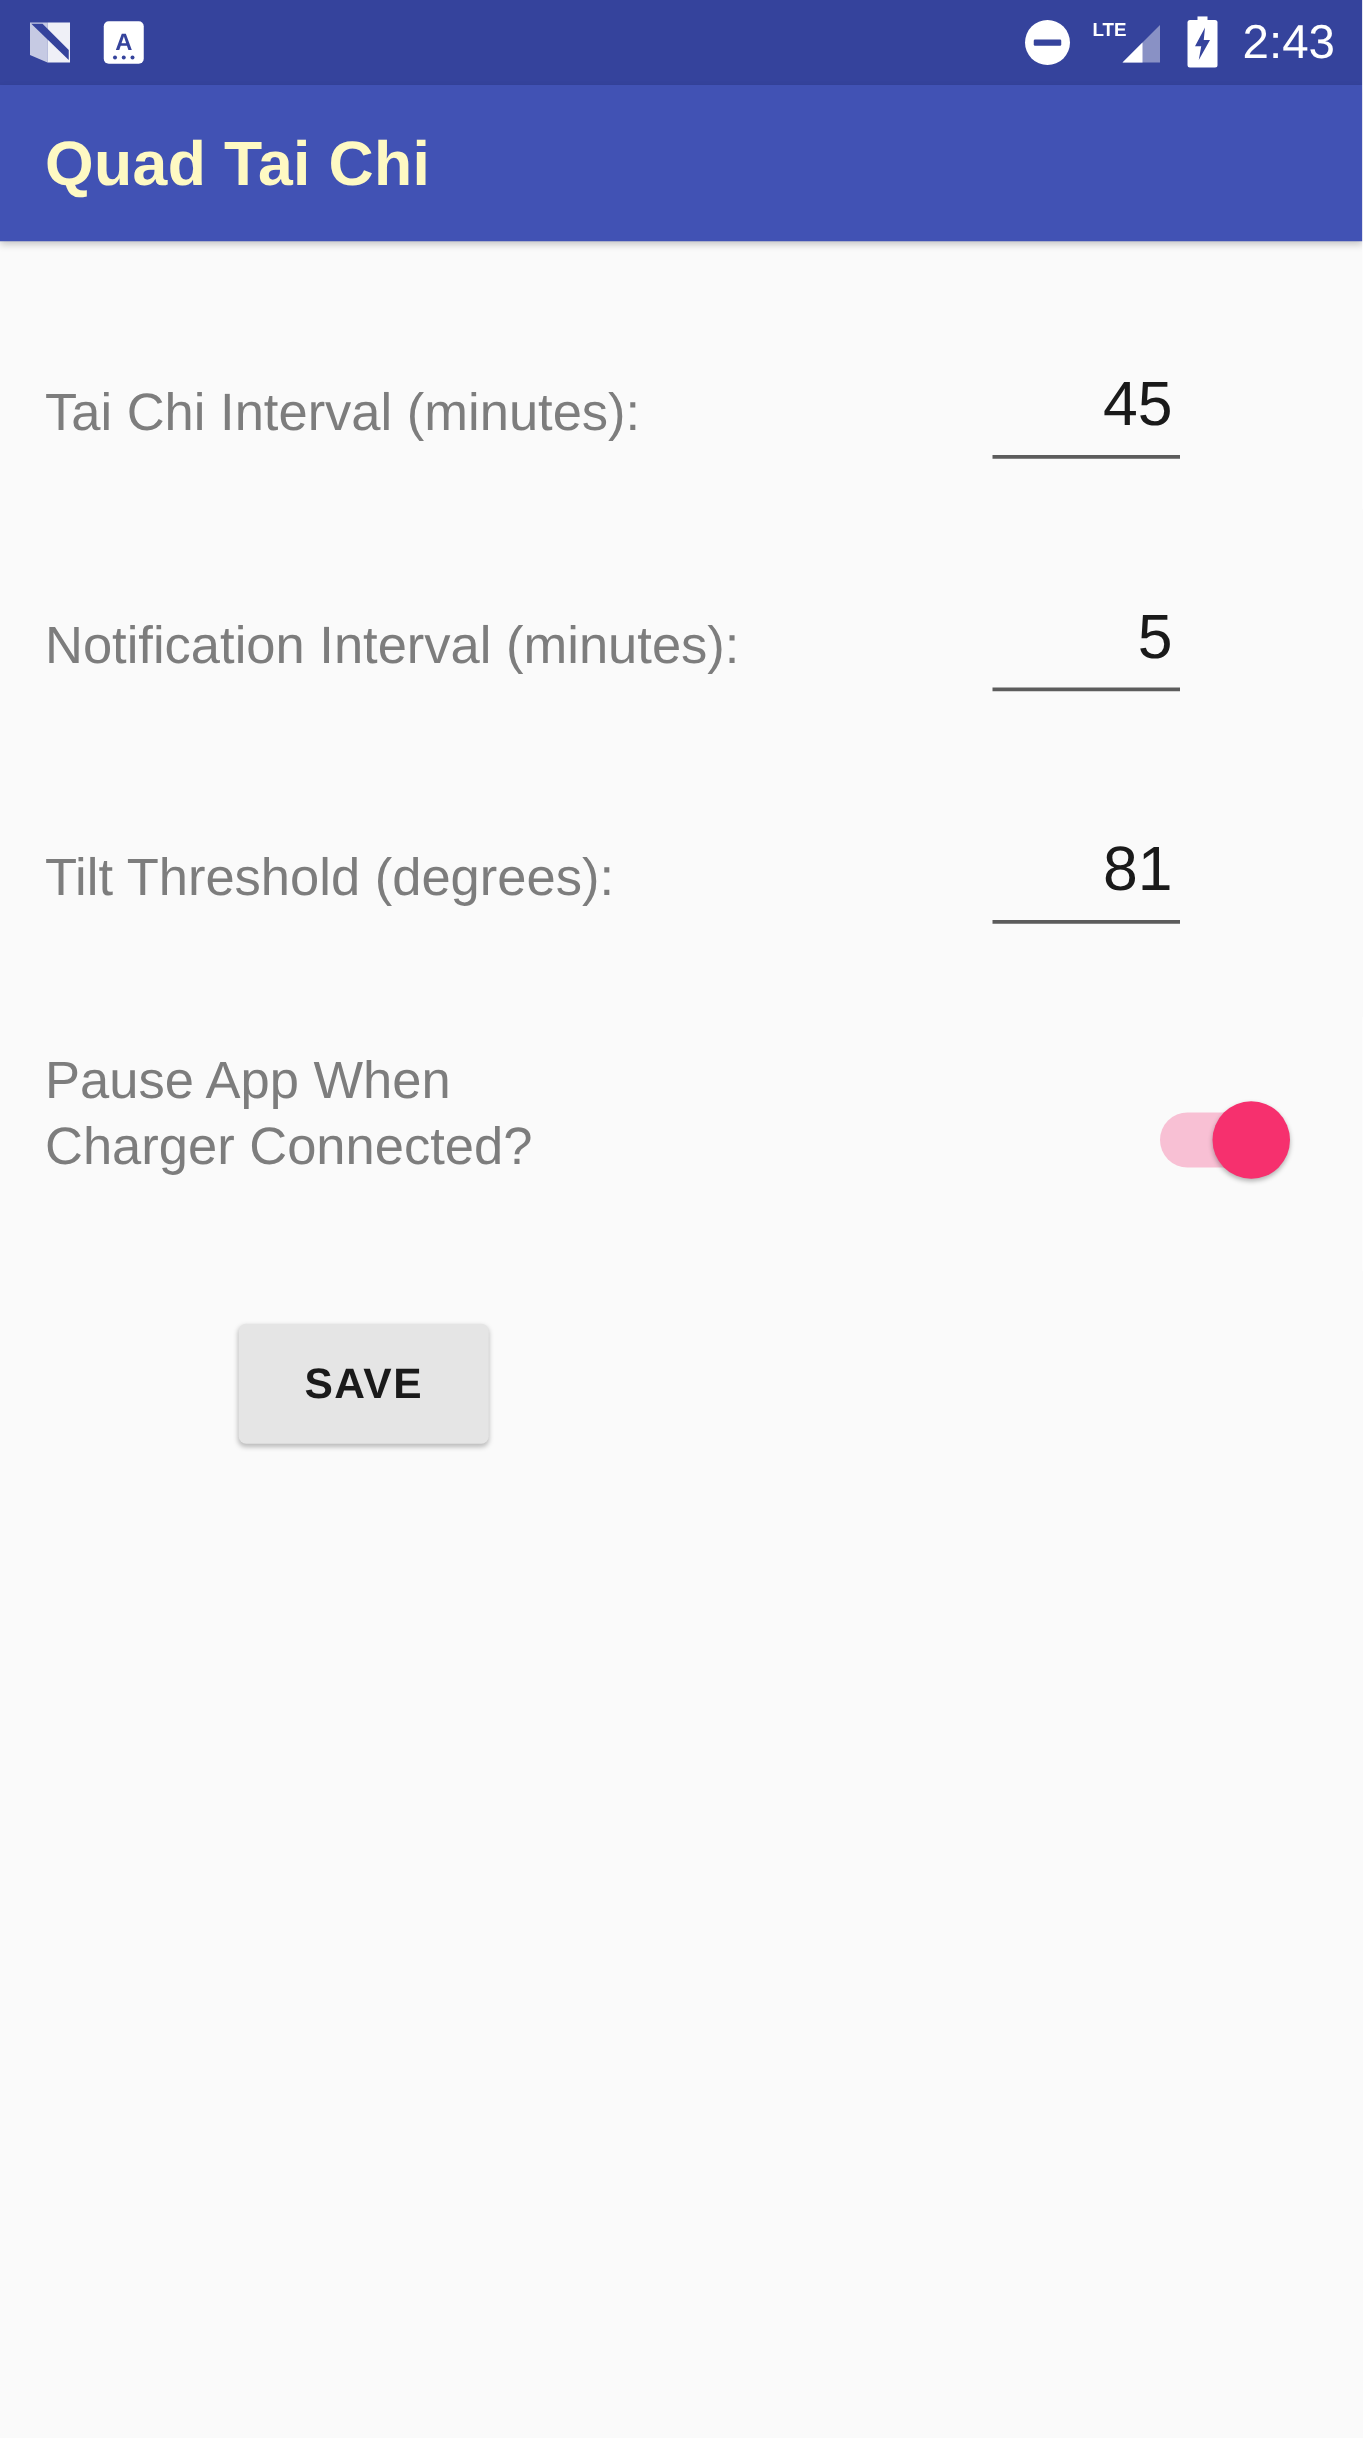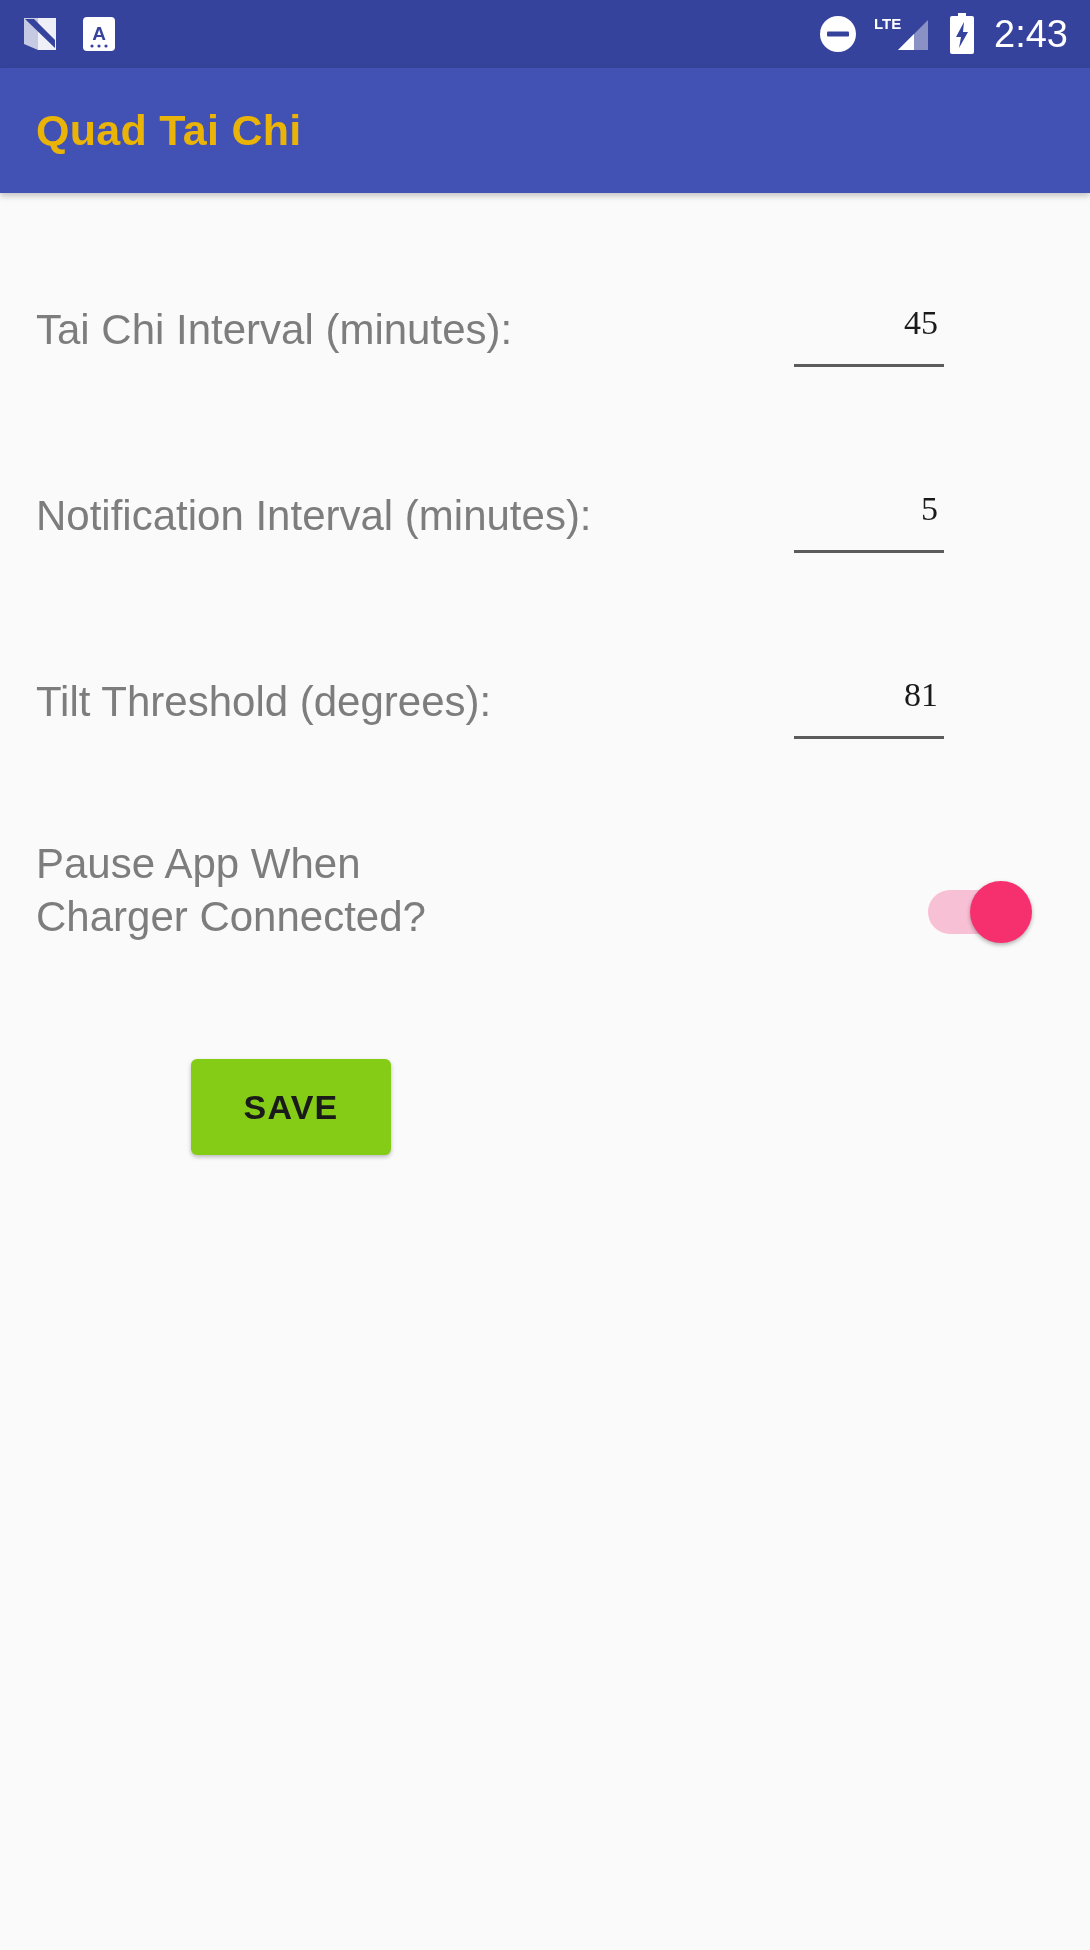--- a/index.html
+++ b/index.html
@@ -61,22 +61,22 @@
     position: relative;
     height: 125px;
     background: #4152B4;
     display: flex;
     align-items: center;
     padding-left: 36px;
     box-shadow: 0 3px 6px rgba(0,0,0,0.22);
     z-index: 5;
   }
   .app-bar-title {
-    color: #eab308;
-    font-size: 43px;
+    color: #fef9c3;
+    font-size: 50px;
     font-weight: bold;
     letter-spacing: 0.3px;
   }
 
   
   .content {
     position: relative;
     background: #FAFAFA;
     height: 1757px;
     padding: 0 36px;
@@ -102,26 +102,26 @@
   .field-wrap {
     width: 150px;
     margin-right: 110px;
     padding-top: 24px;
   }
   .field-value {
     display: block;
     width: 100%;
     text-align: right;
     color: #1A1A1A;
-    font-size: 34px;
+    font-size: 50px;
     line-height: 58px;
     padding-right: 6px;
     background: transparent;
     border: none;
-    font-family: Liberation Serif, serif;
+    font-family: Liberation Sans, sans-serif;
   }
   .field-underline {
     height: 3px;
     background: #5C5C5C;
     width: 150px;
     margin-top: 12px;
   }
 
   
   .switch-row {
@@ -167,21 +167,21 @@
   }
 
   
   .button-row {
     display: flex;
     padding-top: 116px;
     padding-left: 155px;
     gap: 170px;
   }
   .btn {
-    background: #84cc16;
+    background: #e5e5e5;
     border: none;
     border-radius: 6px;
     color: #1A1A1A;
     font-size: 34px;
     font-weight: bold;
     letter-spacing: 1.2px;
     height: 96px;
     min-width: 200px;
     padding: 0 34px;
     box-shadow: 0 2px 4px rgba(0,0,0,0.26);

